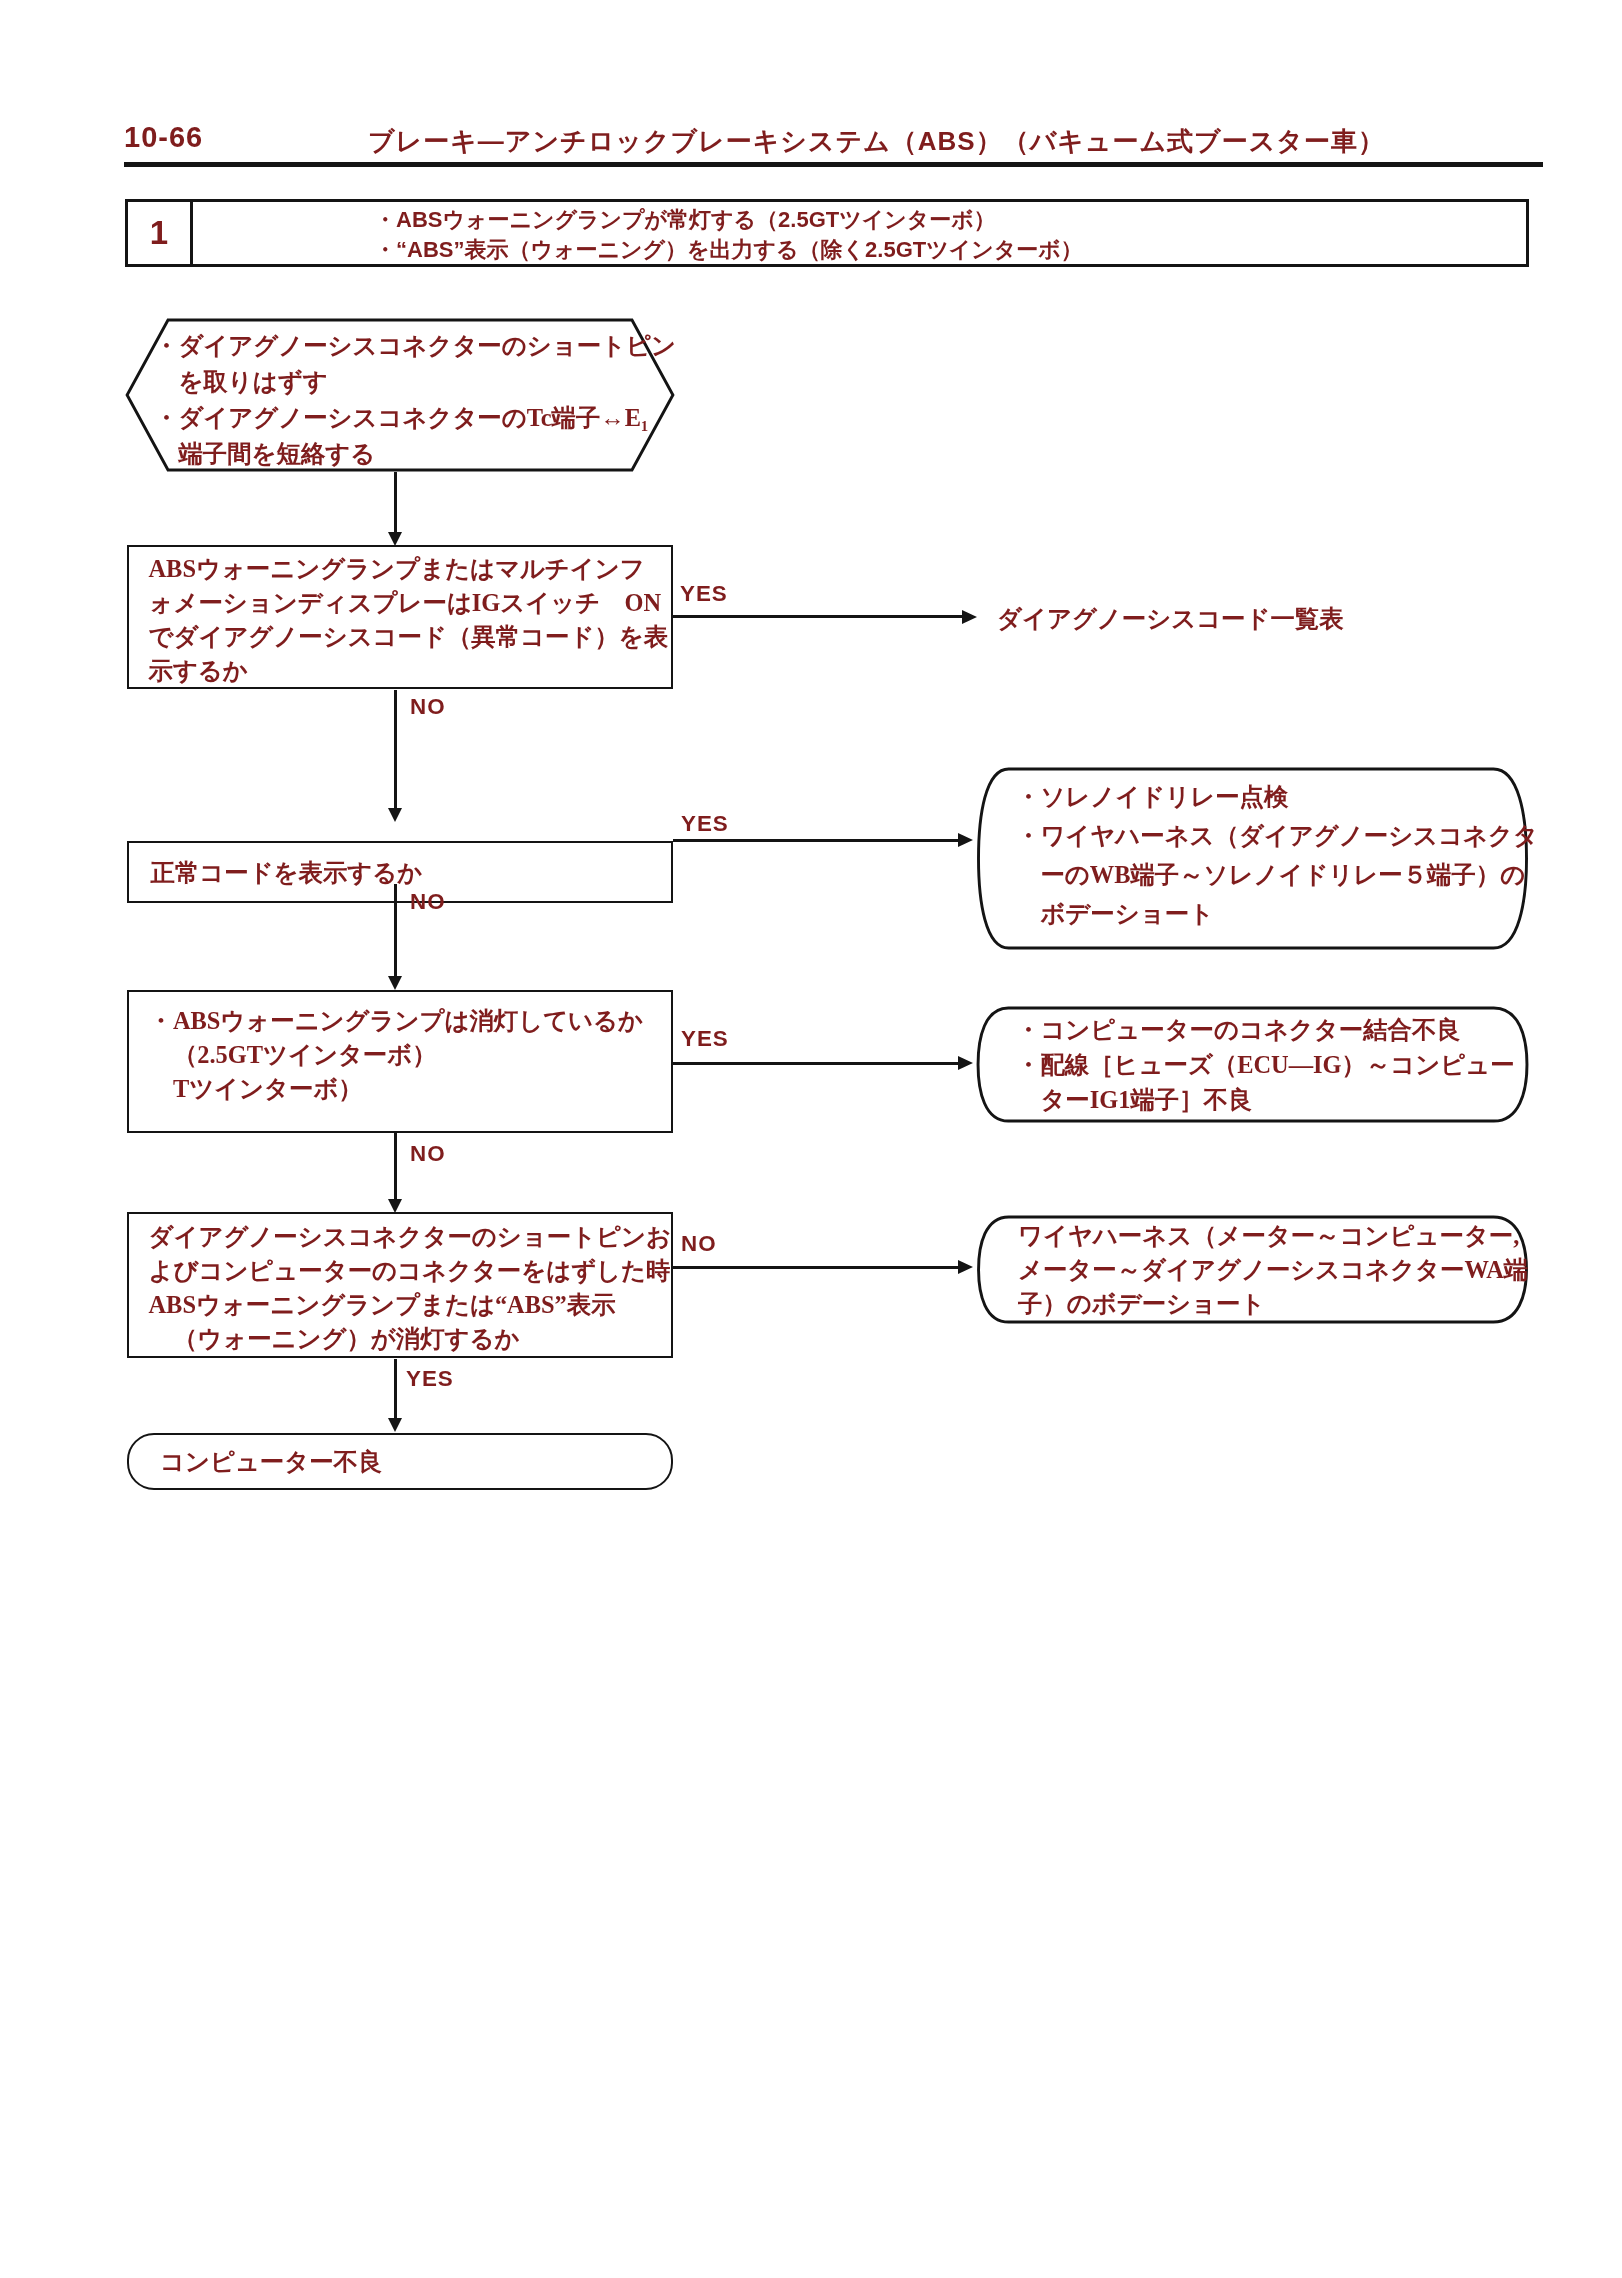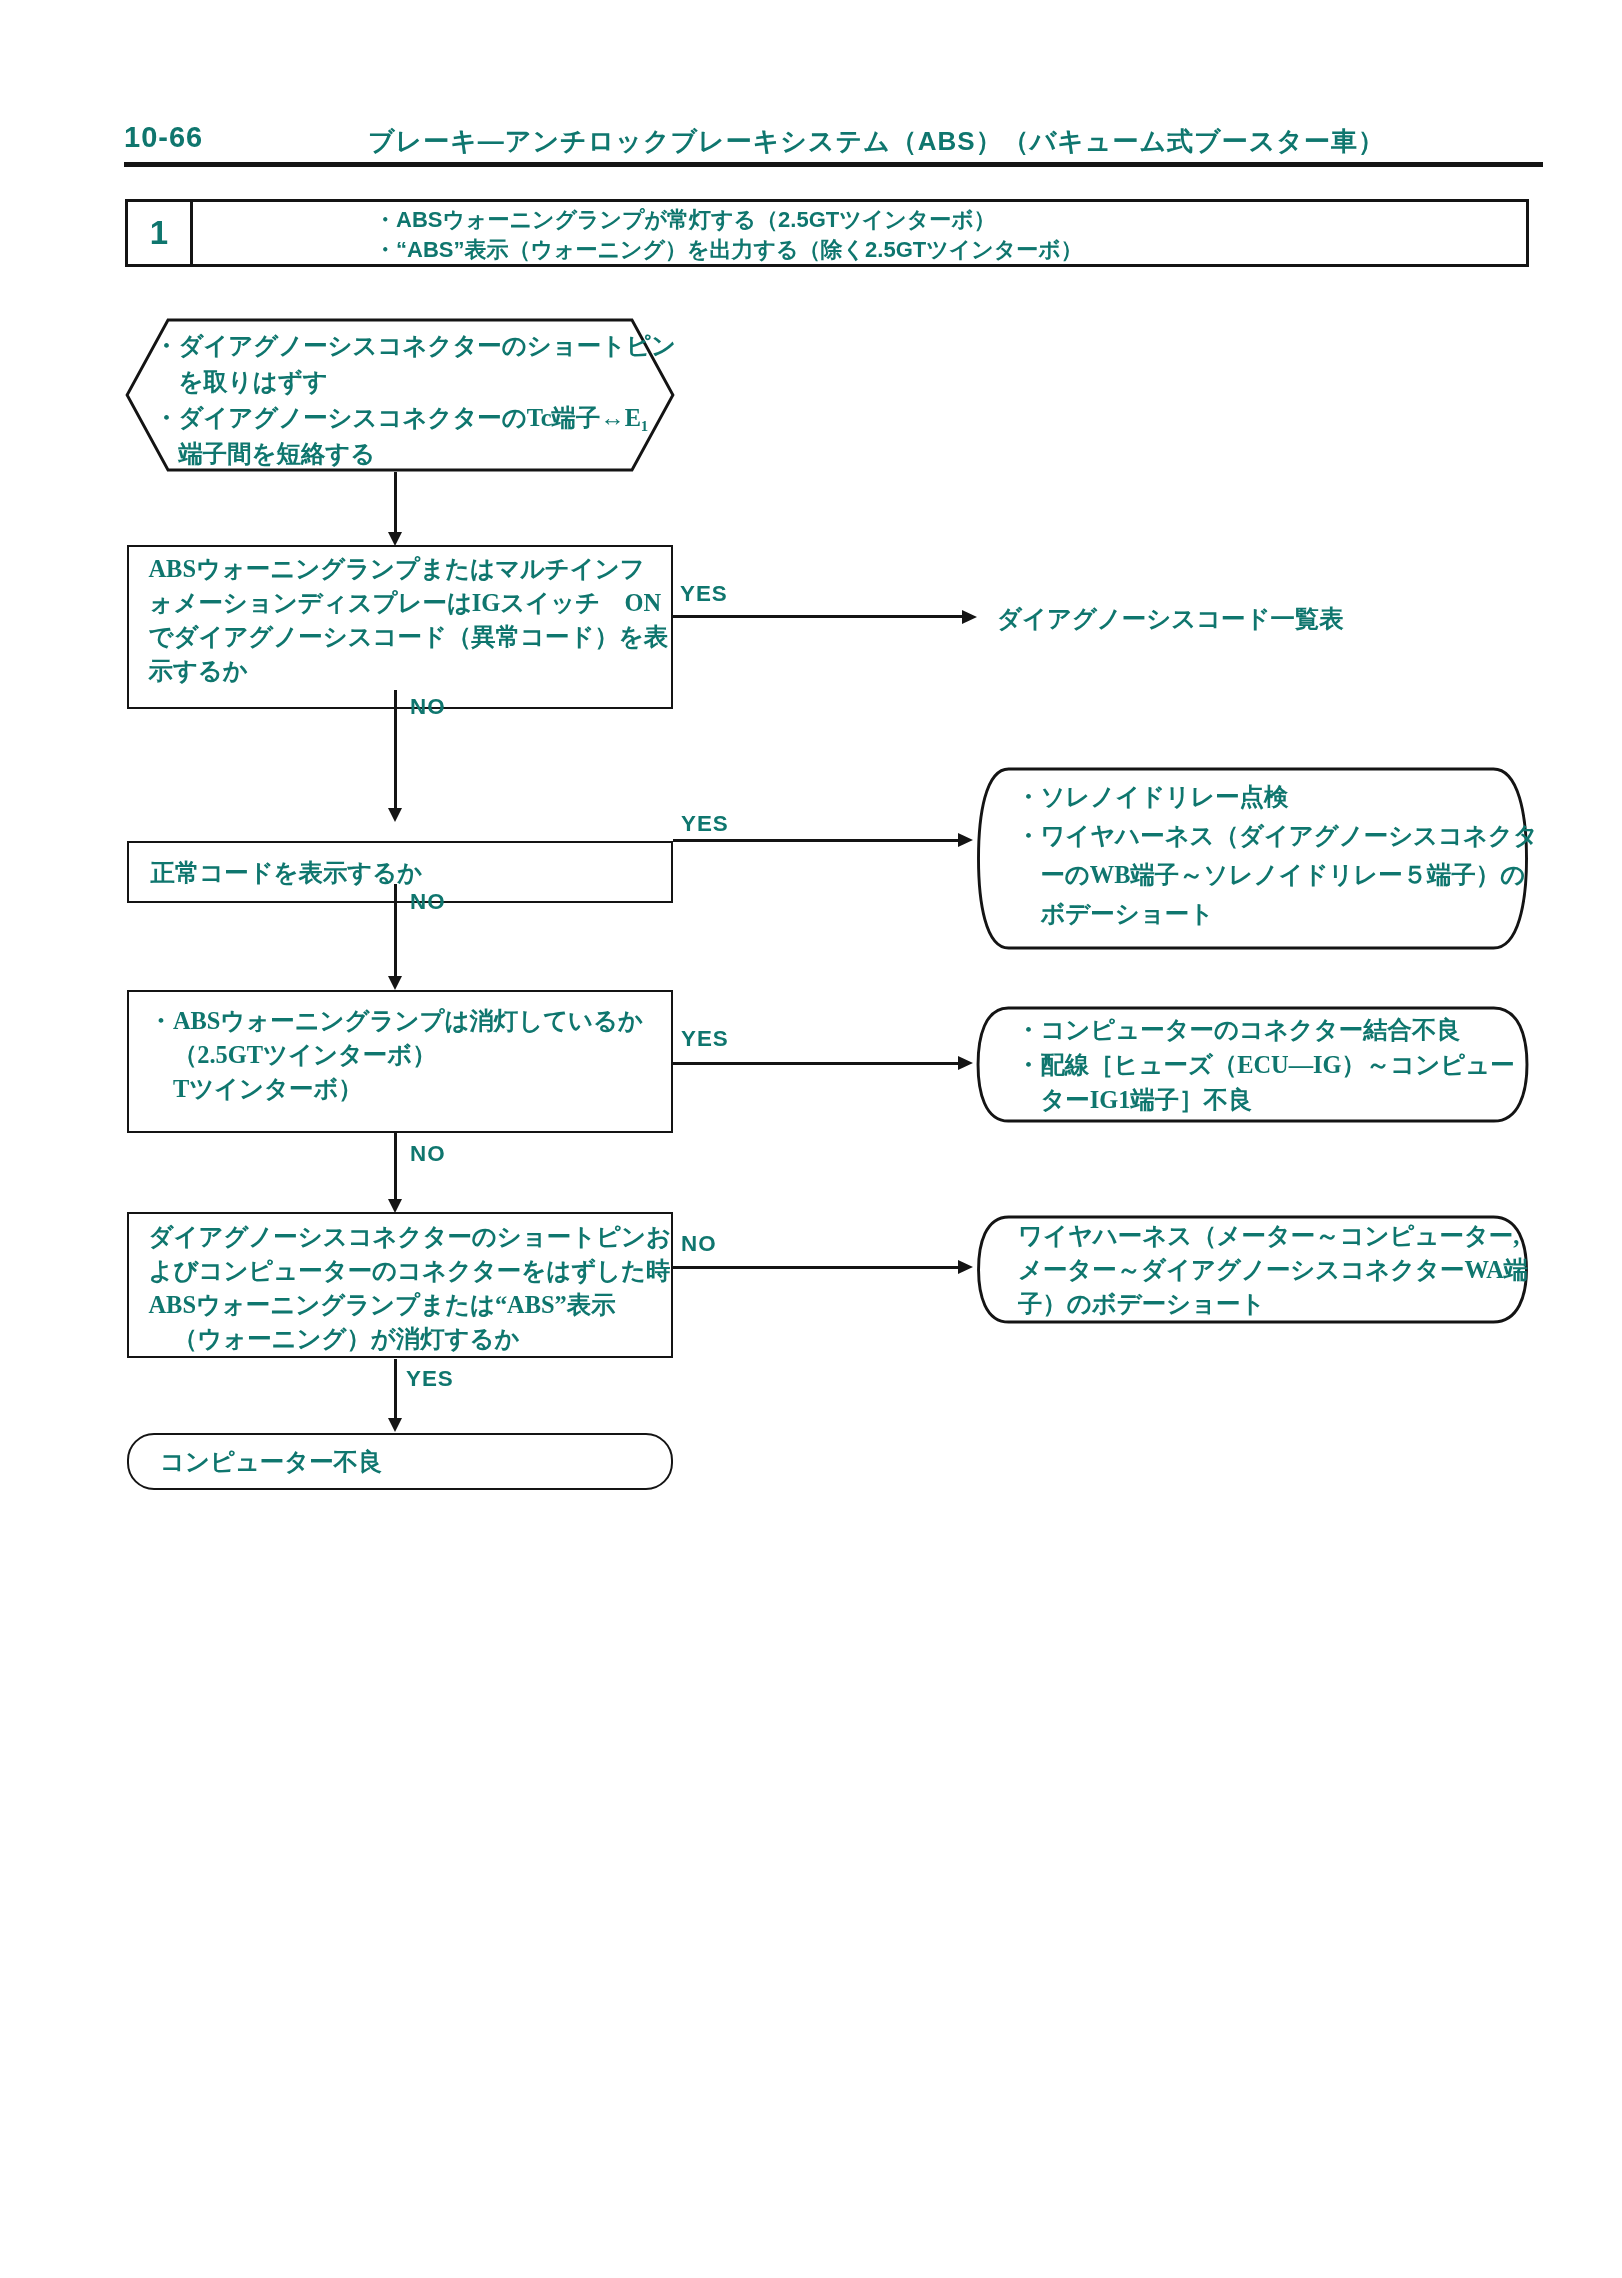--- a/index.html
+++ b/index.html
@@ -1,17 +1,17 @@
 <!DOCTYPE html>
 <html><head>
 <meta charset="utf-8">
 <style>
   html,body{margin:0;padding:0;background:#ffffff;}
   .page{position:relative;width:1623px;height:2278px;background:#ffffff;overflow:hidden;
-        font-family:"Liberation Serif","DejaVu Serif",serif;color:#0f766e;}
+        font-family:"Liberation Serif","DejaVu Serif",serif;color:#7f1d1d;}
   .abs{position:absolute;}
 
   
   .pagenum{font-family:"Liberation Sans","DejaVu Sans",sans-serif;font-weight:bold;font-size:29px;letter-spacing:1px;}
   .htitle{font-family:Liberation Sans, sans-serif;font-weight:bold;font-size:26px;letter-spacing:1px;}
   .hrule{background:#141414;height:4.9px;}
 
   
   .pbox{border:3.9px solid #141414;box-sizing:border-box;}
   .pbox-celldiv{position:absolute;left:62px;top:0;bottom:0;width:2.9px;background:#141414;}
@@ -60,21 +60,21 @@
       <div>・ダイアグノーシスコネクターのショートピン</div>
       <div class="ind">を取りはずす</div>
       <div>・ダイアグノーシスコネクターのTc端子↔E₁</div>
       <div class="ind">端子間を短絡する</div>
     </div>
   </div>
 
   <div class="abs vline" style="left:394px;top:472px;height:60px;"></div>
   <div class="abs head-down" style="left:388px;top:532px;"></div>
 
-  <div class="abs rect" style="left:127px;top:545px;width:546px;height:164px;">
+  <div class="abs rect" style="left:127px;top:545px;width:546px;height:144px;">
     <div class="abs ftext" style="left:19.5px;top:4.9px;right:9.8px;line-height:34px;">
       <div>ABSウォーニングランプまたはマルチインフ</div>
       <div>ォメーションディスプレーはIGスイッチ　ON</div>
       <div>でダイアグノーシスコード（異常コード）を表</div>
       <div>示するか</div>
     </div>
   </div>
 
   <div class="abs cond" style="left:680px;top:581px;">YES</div>
   <div class="abs hline" style="left:673px;top:615px;width:291px;"></div>

